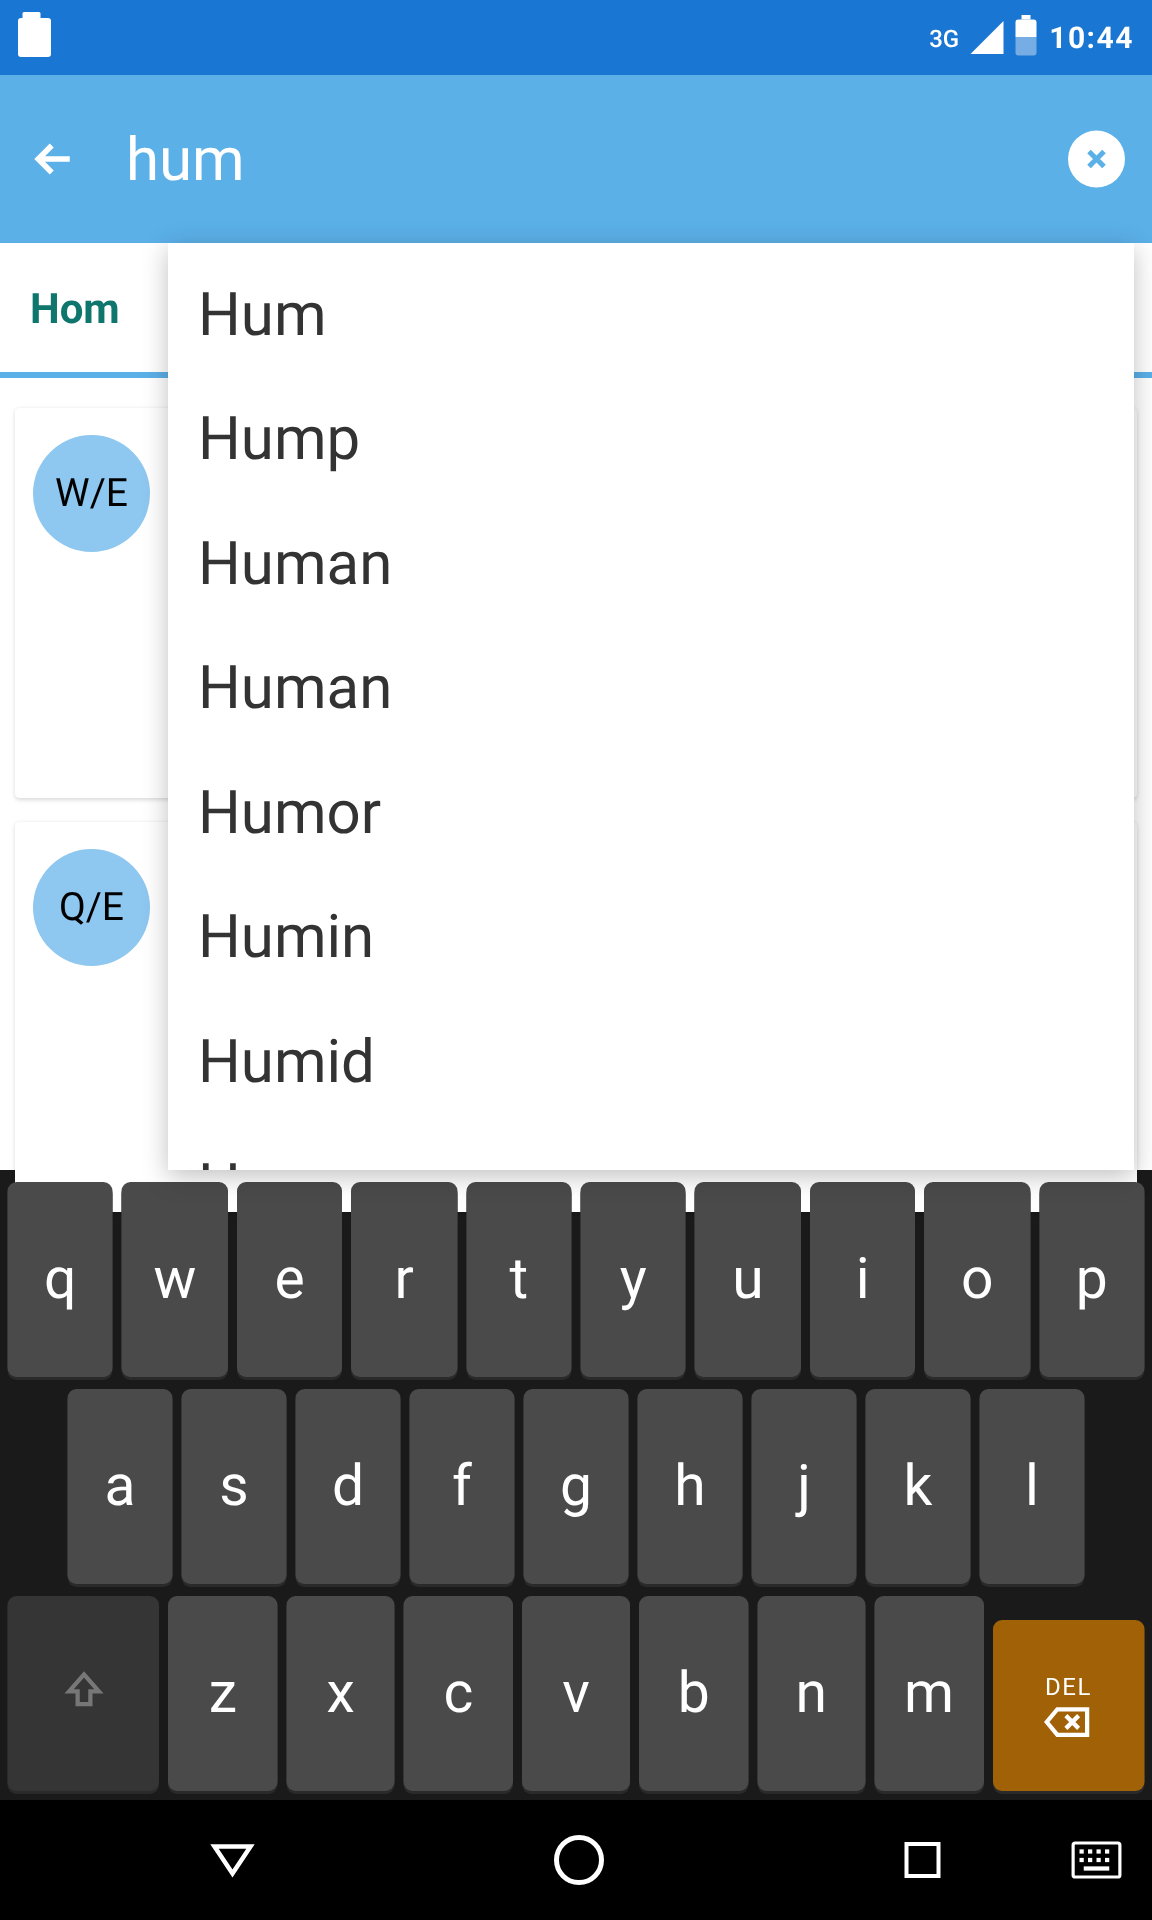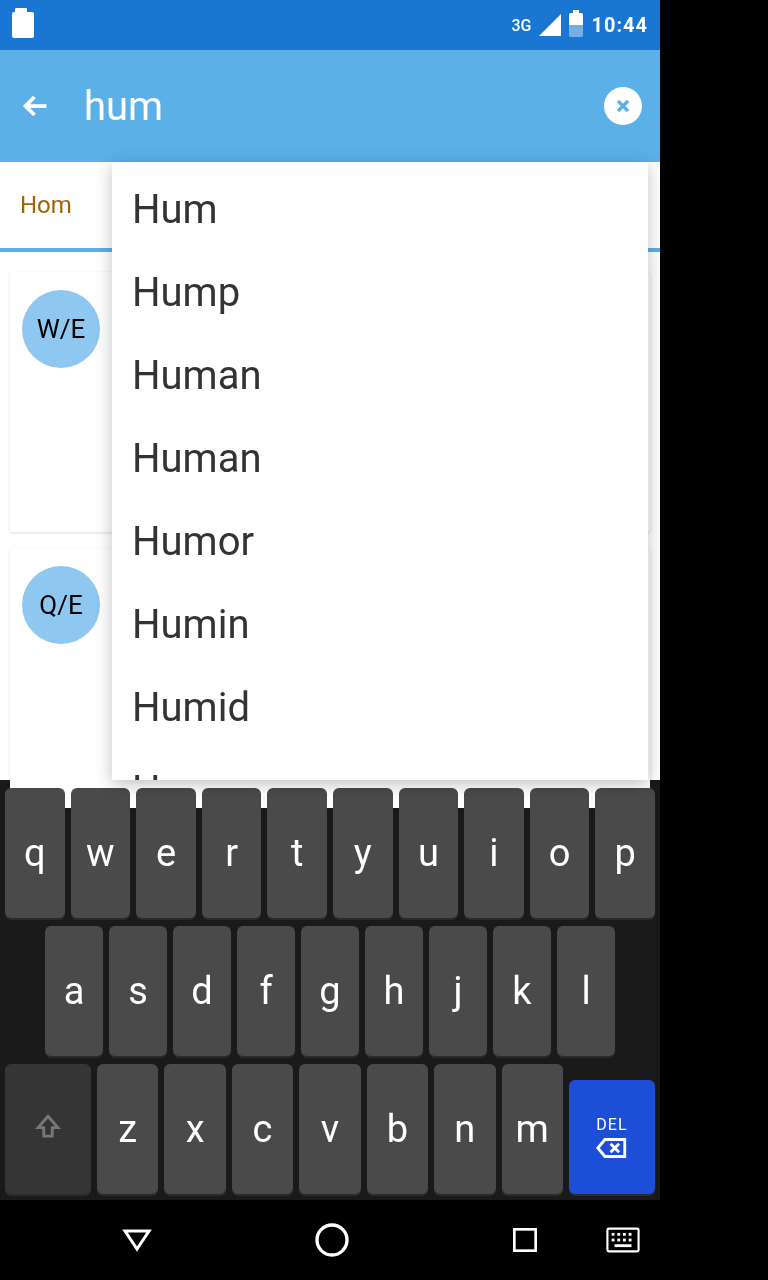--- a/index.html
+++ b/index.html
@@ -1,18 +1,18 @@
 <!DOCTYPE html>
 <html><head>
 <meta charset="utf-8">
 <style>
 * { margin: 0; padding: 0; box-sizing: border-box; font-family: Roboto, Arial, sans-serif; }
 html, body { width: 768px; height: 1280px; overflow: hidden; background: #000; }
 
-.screen { width: 660px; height: 1280px; display: flex; flex-direction: column; background: #f5f5f5; }
+.screen { width: 768px; height: 1280px; display: flex; flex-direction: column; background: #f5f5f5; }
 
 
 .status-bar { height: 50px; background: #1976d2; display: flex; align-items: center; padding: 0 12px; color: #fff; }
 .status-left { display: flex; align-items: center; gap: 8px; }
 .status-right { margin-left: auto; display: flex; align-items: center; gap: 8px; }
 .sd-icon { width: 22px; height: 26px; background: #fff; border-radius: 2px; position: relative; }
 .sd-icon::before { content: ""; position: absolute; top: -4px; left: 3px; width: 12px; height: 6px; background: #fff; border-radius: 1px 1px 0 0; }
 .sig-label { font-size: 16px; font-weight: 500; }
 .signal-icon { width: 0; height: 0; border-style: solid; border-width: 0 0 22px 22px; border-color: transparent transparent #fff transparent; }
 .batt-icon { width: 14px; height: 24px; background: linear-gradient(to bottom, #fff 50%, rgba(255,255,255,0.4) 50%); border-radius: 2px; position: relative; }
@@ -21,41 +21,41 @@
 
 
 .search-header { height: 112px; background: #5bb0e8; display: flex; align-items: center; padding: 0 18px; gap: 30px; }
 .back-arrow { color: #fff; }
 .search-text { color: #fff; font-size: 40px; font-weight: 400; flex: 1; }
 .clear-btn { width: 38px; height: 38px; border-radius: 50%; background: #fff; display: flex; align-items: center; justify-content: center; color: #5bb0e8; font-size: 24px; font-weight: bold; }
 
 
 .content { flex: 1; position: relative; background: #fff; }
 .tab-row { display: flex; height: 90px; border-bottom: 4px solid #5bb0e8; align-items: center; padding: 0 20px; }
-.tab { color: #a16207; font-size: 24px; font-weight: 400; }
+.tab { color: #0f766e; font-size: 28px; font-weight: 700; }
 .tab-hint { margin-left: auto; color: #5bb0e8; font-size: 30px; opacity: 0.5; }
 
 .bg-cards { position: absolute; top: 94px; left: 0; right: 0; padding: 16px 10px; }
 .card { background: #fff; border-radius: 3px; box-shadow: 0 1px 3px rgba(0,0,0,0.15); margin-bottom: 16px; padding: 18px 12px; min-height: 260px; }
 .avatar { width: 78px; height: 78px; border-radius: 50%; background: #8ec7ef; color: #000000; display: flex; align-items: center; justify-content: center; font-size: 26px; }
 .card-divider { height: 1px; background: #ddd; margin: 20px 0 20px 90px; }
 
 
 .dropdown { position: absolute; top: 0; left: 112px; right: 12px; bottom: 0; background: #fff; box-shadow: 0 4px 16px rgba(0,0,0,0.25); z-index: 10; display: flex; flex-direction: column; padding: 6px 0; overflow: hidden; }
 .dd-item { padding: 18px 20px; font-size: 40px; color: #333; font-weight: 400; }
 
 
 .keyboard { height: 420px; background: #1a1a1a; display: flex; flex-direction: column; padding: 8px 5px 6px; gap: 8px; }
 .kb-row { display: flex; gap: 6px; flex: 1; }
 .kb-row.r2 { padding: 0 40px; }
 .key { flex: 1; background: #4a4a4a; border-radius: 6px; display: flex; align-items: center; justify-content: center; color: #fff; font-size: 38px; box-shadow: 0 2px 0 #2a2a2a; position: relative; }
 .key.dark { background: #353535; }
 .key.space { flex: 2.6; }
 .key.shift { flex: 1.4; background: #353535; }
-.key.del { flex: 1.4; background: #1d4ed8; font-size: 16px; flex-direction: column; gap: 2px; margin-top: 16px; }
+.key.del { flex: 1.4; background: #a16207; font-size: 16px; flex-direction: column; gap: 2px; margin-top: 16px; }
 .key.del .del-lbl { font-size: 16px; letter-spacing: 1px; }
 .flag { width: 58px; height: 36px; background: linear-gradient(to bottom, #b22234 0%, #b22234 8%, #fff 8%, #fff 16%, #b22234 16%, #b22234 24%, #fff 24%, #fff 32%, #b22234 32%, #b22234 40%, #fff 40%, #fff 48%, #b22234 48%, #b22234 56%, #fff 56%, #fff 64%, #b22234 64%, #b22234 72%, #fff 72%, #fff 80%, #b22234 80%, #b22234 88%, #fff 88%, #fff 100%); position: relative; }
 .flag::before { content: ""; position: absolute; top: 0; left: 0; width: 26px; height: 20px; background: #3c3b6e; }
 
 
 .nav-bar { height: 80px; background: #000; display: flex; align-items: center; justify-content: space-around; padding: 0 40px; }
 .nav-icon { color: #fff; }
 .kb-toggle { position: absolute; right: 20px; }
 .nav-bar { position: relative; }
 </style>

